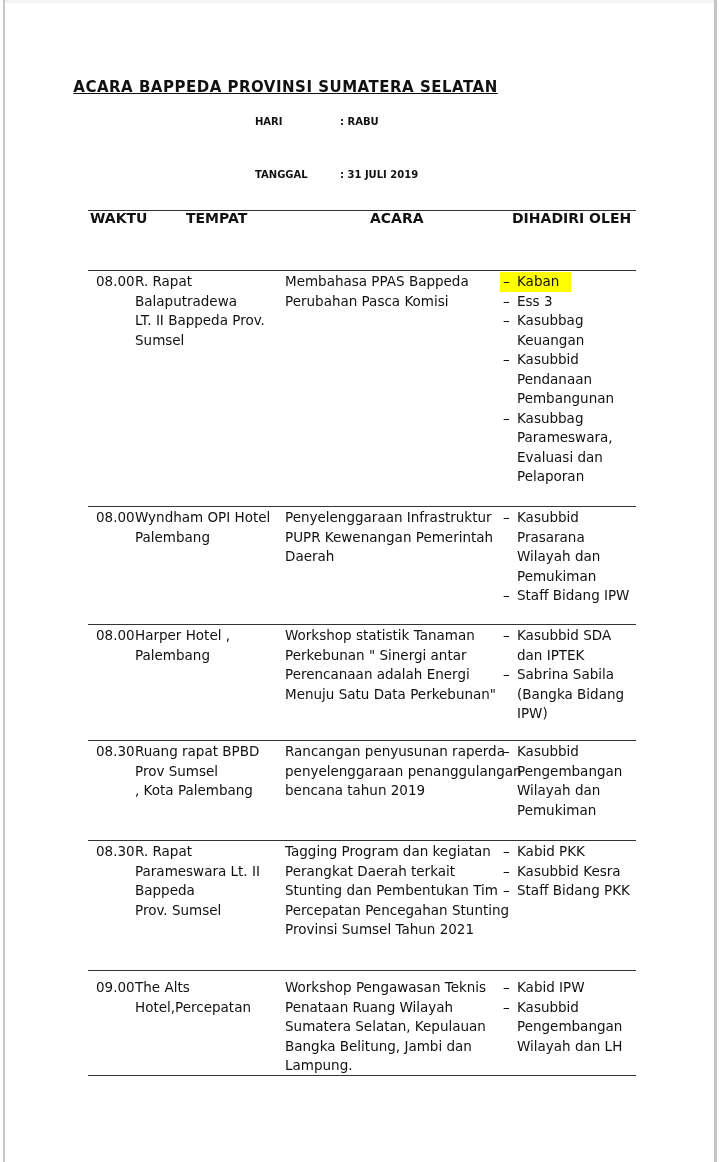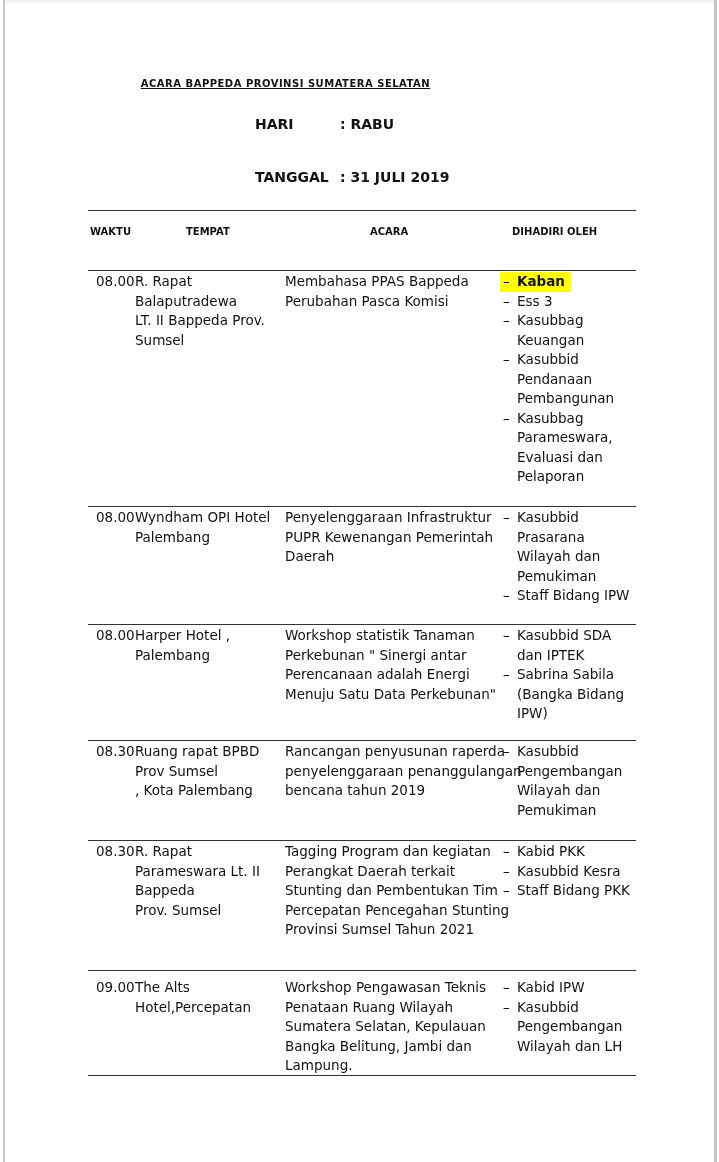--- a/index.html
+++ b/index.html
@@ -6,30 +6,30 @@
   body {
     width: 719px; height: 1162px; background: #ffffff; position: relative; overflow: hidden;
     font-family: "DejaVu Sans", sans-serif; color: #111;
   }
   .page-border-left { position: absolute; left: 3px; top: 0; width: 2px; height: 1162px; background: #c8c8c8; }
   .page-border-right { position: absolute; left: 714px; top: 0; width: 3px; height: 1162px; background: #c4c4c4; }
   .page-top-shade { position: absolute; left: 5px; top: 0; width: 709px; height: 3px; background: #f3f3f3; }
 
   .doc-title {
     position: absolute; left: 0; width: 571px; top: 78px; text-align: center;
-    font-weight: bold; font-size: 10px; letter-spacing: 0.5px; text-decoration: underline;
+    font-weight: bold; font-size: 15px; letter-spacing: 0.5px; text-decoration: underline;
   }
-  .meta-row { position: absolute; left: 255px; font-weight: bold; font-size: 14px; }
+  .meta-row { position: absolute; left: 255px; font-weight: bold; font-size: 10px; }
   .meta-label { display: inline-block; width: 85px; }
   .meta-row.hari { top: 116px; }
   .meta-row.tanggal { top: 138px; margin-top: 31px; }
 
   .rule { position: absolute; left: 88px; width: 548px; height: 1px; background: #333; }
 
-  .th { position: absolute; top: 226px; font-weight: bold; font-size: 10px; }
+  .th { position: absolute; top: 210px; font-weight: bold; font-size: 14px; }
 
   .row { position: absolute; left: 88px; width: 548px; font-size: 13.5px; line-height: 19.5px; }
   .cell { position: absolute; top: 0; }
   .c-time { left: 8px; }
   .c-place { left: 47px; width: 140px; }
   .c-acara { left: 197px; width: 215px; }
   .c-att { left: 412px; width: 136px; }
   .line { display: block; white-space: nowrap; }
   .att-item { display: block; position: relative; padding-left: 17px; }
   .att-item .dash { position: absolute; left: 3px; top: 0; }
@@ -65,21 +65,21 @@
         <span class="line">R. Rapat</span>
         <span class="line">Balaputradewa</span>
         <span class="line">LT. II Bappeda Prov.</span>
         <span class="line">Sumsel</span>
       </div>
       <div class="cell c-acara">
         <span class="line">Membahasa PPAS Bappeda</span>
         <span class="line">Perubahan Pasca Komisi</span>
       </div>
       <div class="cell c-att">
-        <div class="att-item"><span class="dash" style="z-index: 1;">–</span><span class="att-text line hl-line" style="font-weight: bold; background: rgb(255, 255, 0); display: inline-block; margin-left: -17px; padding-left: 17px; padding-right: 6px; position: relative; z-index: 0;">Kaban</span></div>
+        <div class="att-item"><span class="dash" style="z-index: 1;">–</span><span class="att-text line hl-line" style="font-weight: normal; background: rgb(255, 255, 0); display: inline-block; margin-left: -17px; padding-left: 17px; padding-right: 12px; position: relative; z-index: 0;">Kaban</span></div>
         <div class="att-item">
           <span class="dash">–</span>
           <span class="att-text line">Ess 3</span>
         </div>
         <div class="att-item">
           <span class="dash">–</span>
           <span class="att-text line">Kasubbag</span>
           <span class="att-text line">Keuangan</span>
         </div>
         <div class="att-item">

